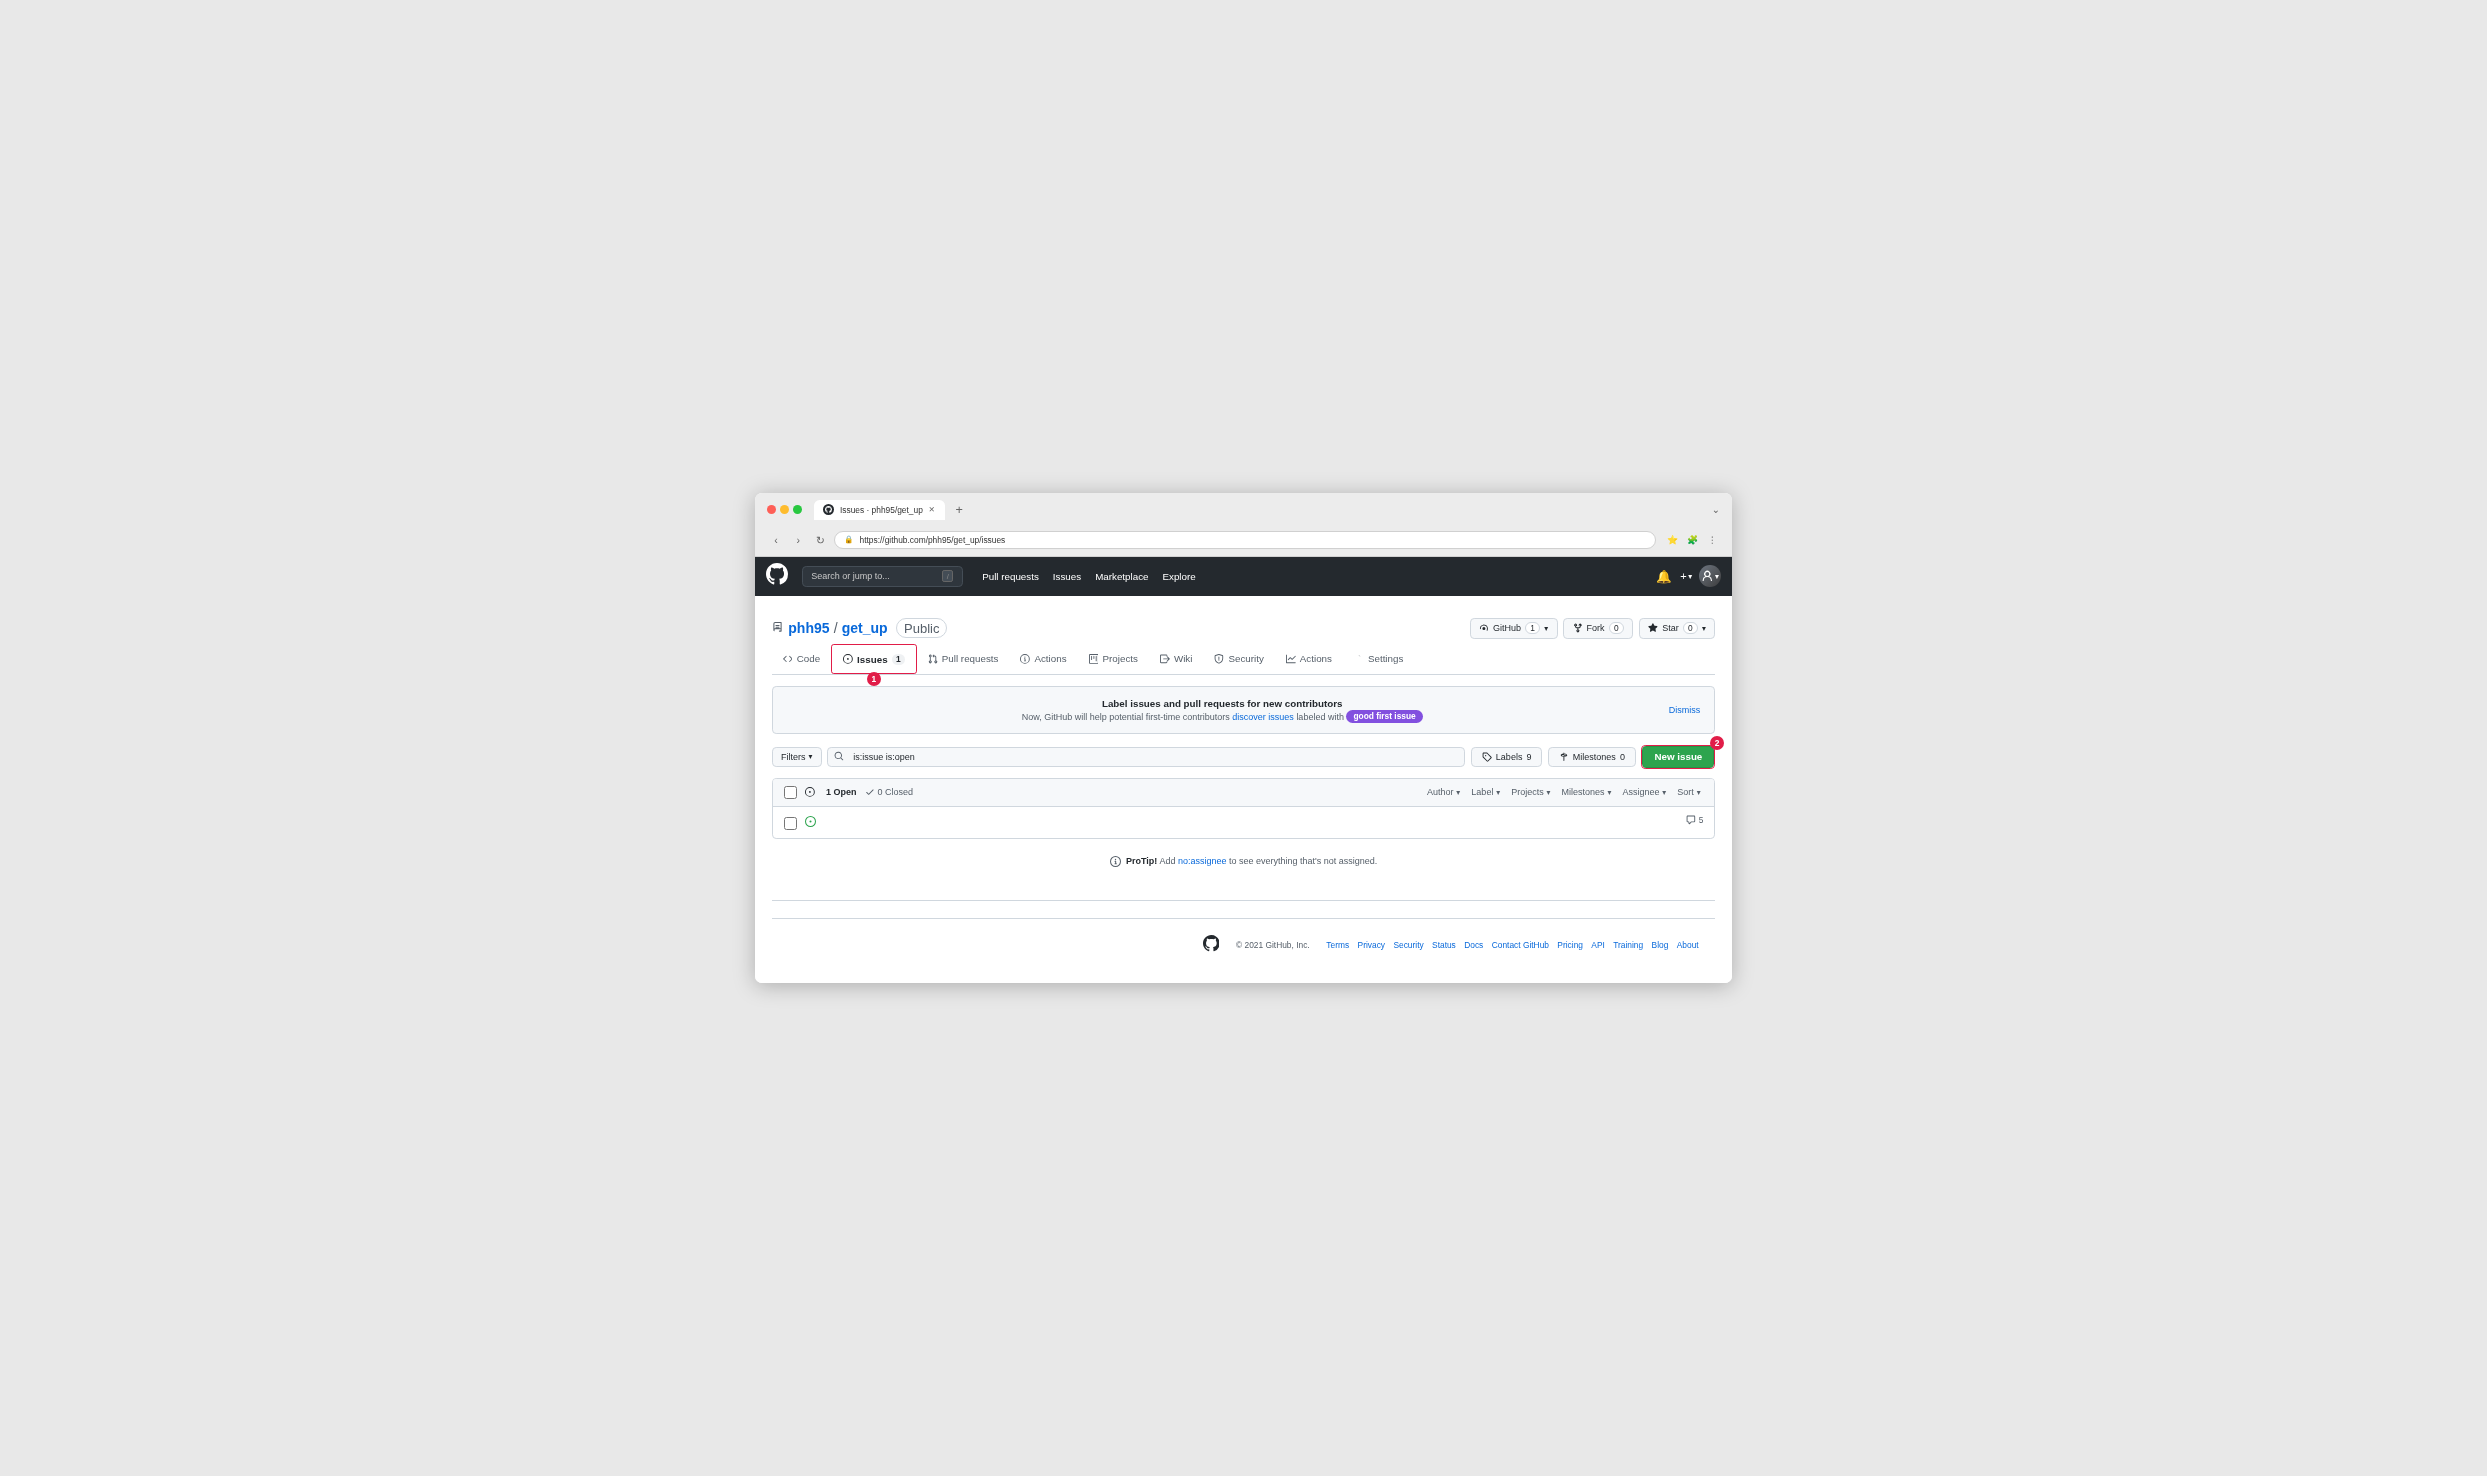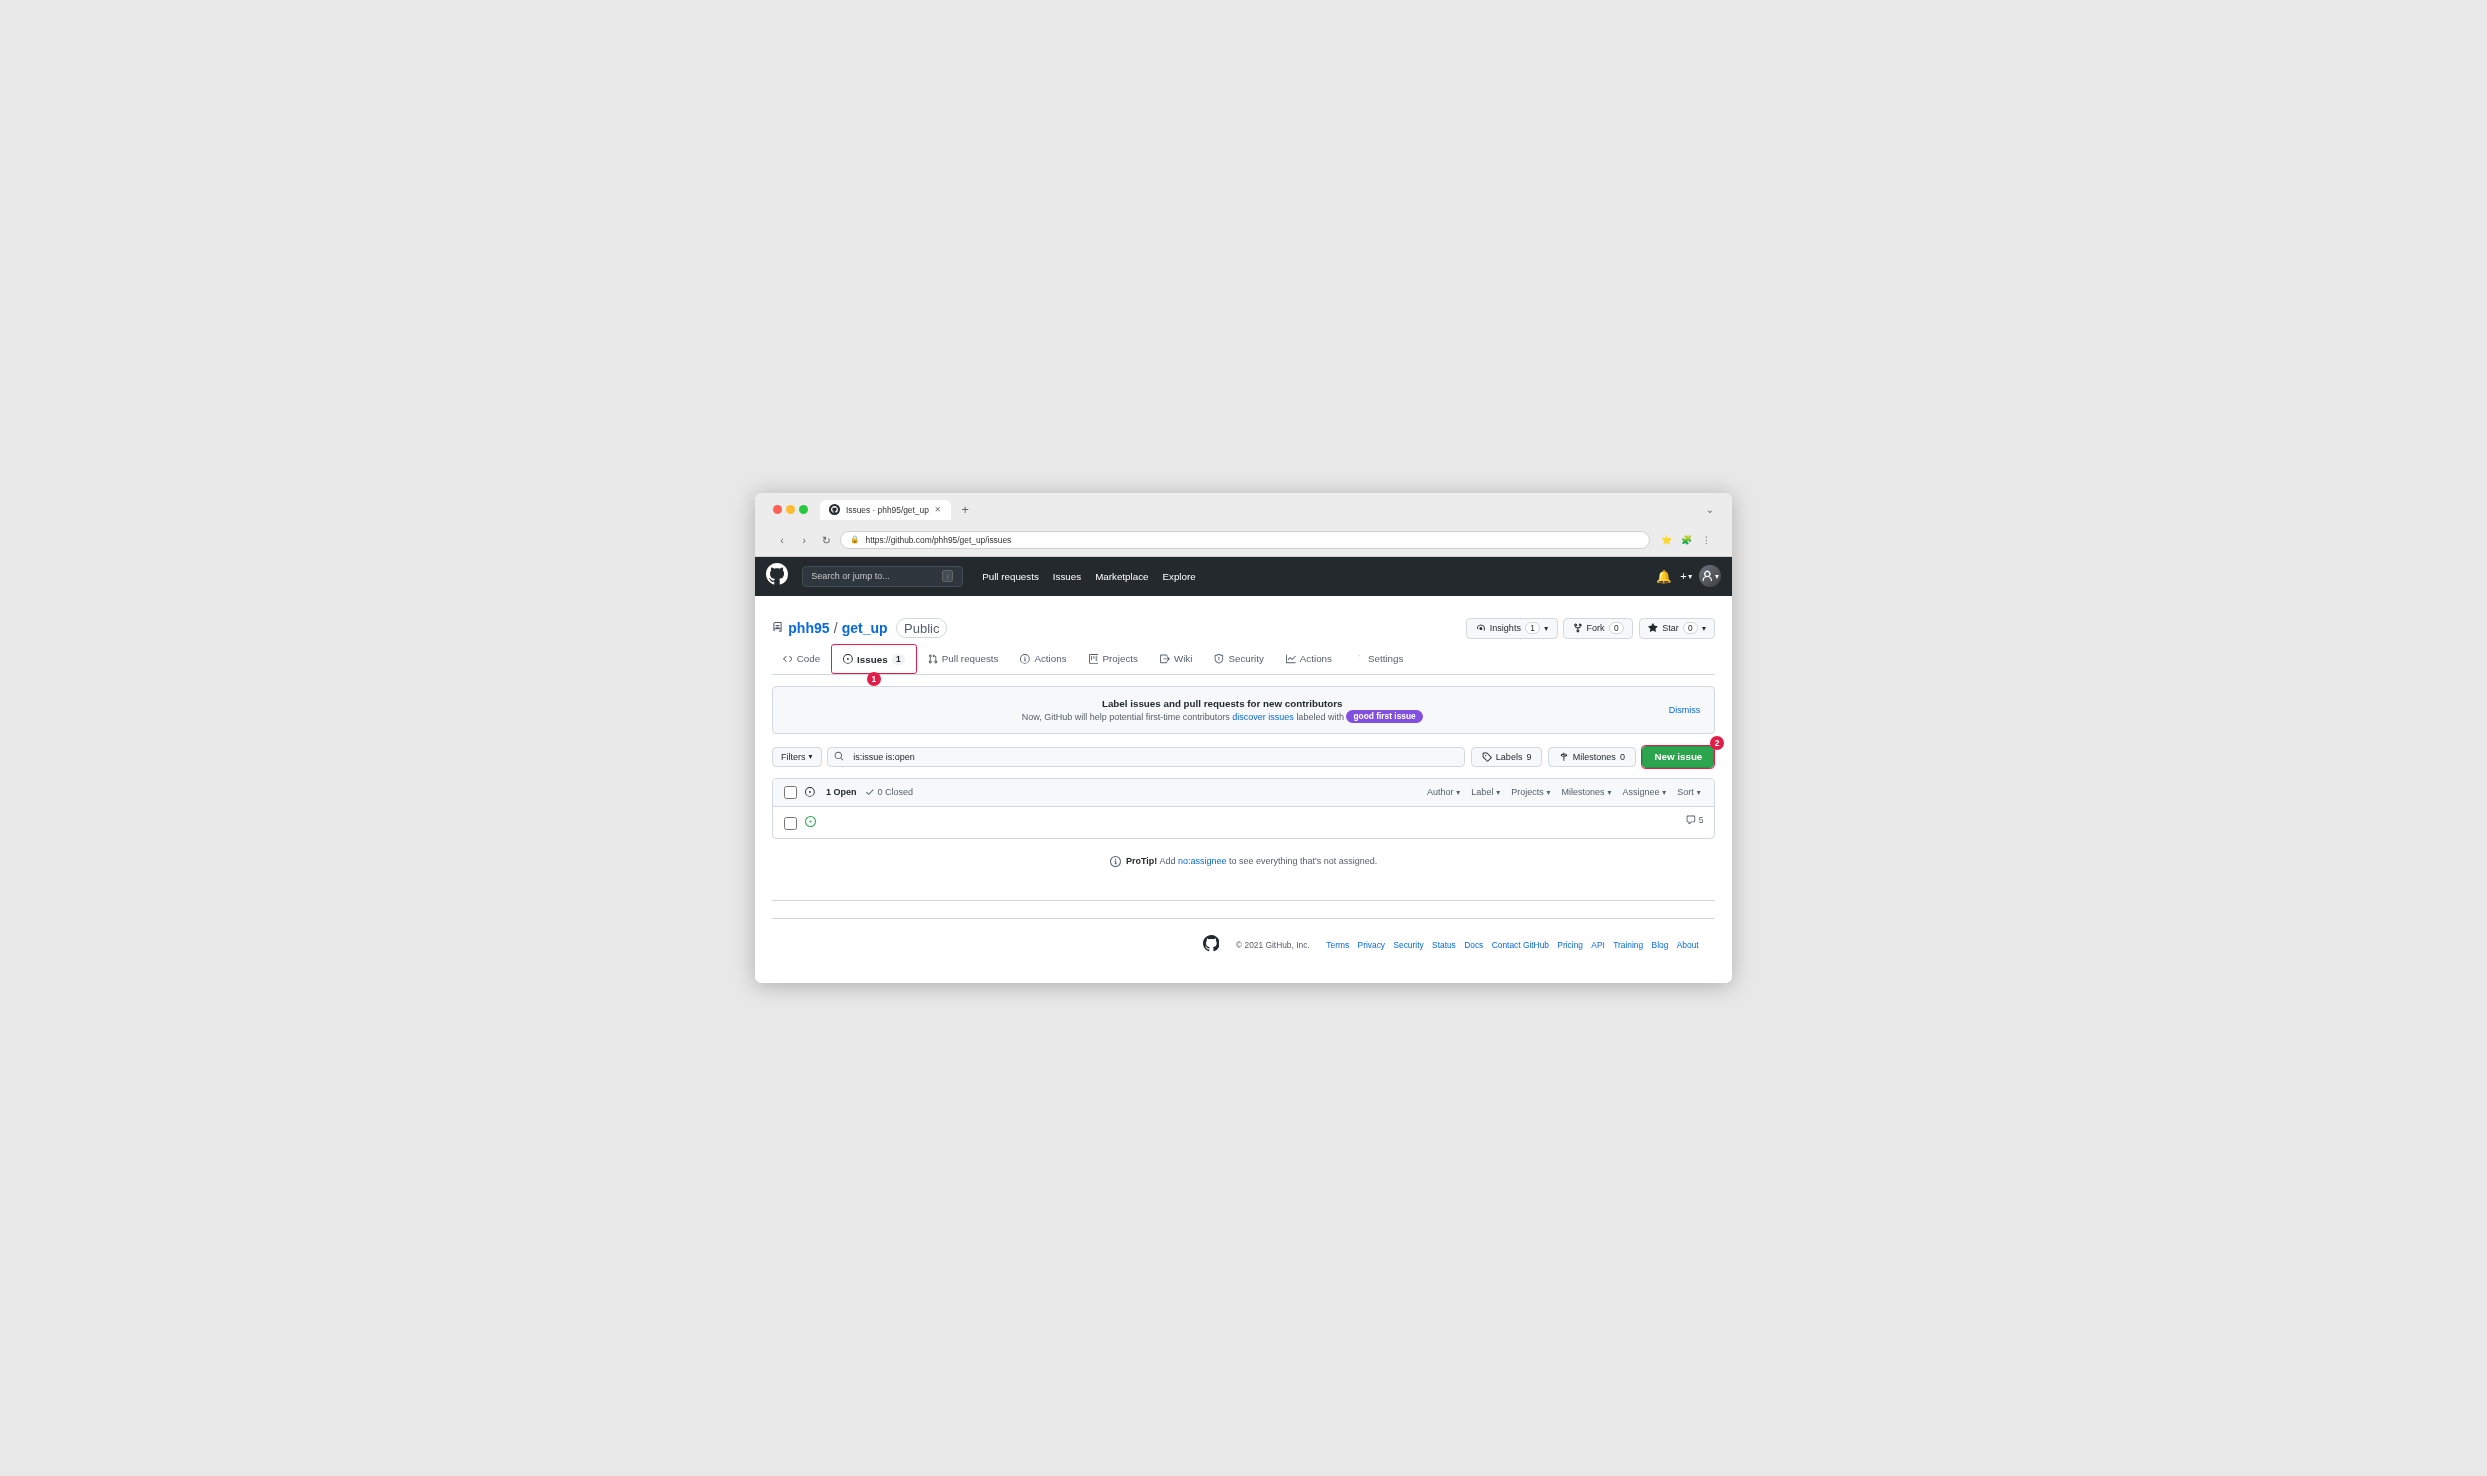--- a/index.html
+++ b/index.html
@@ -16,21 +16,21 @@
     .browser-window {
       width: 977px;
       background: #fff;
       border-radius: 7px;
       box-shadow: 0 2.8px 21px rgba(0,0,0,0.25);
       overflow: hidden;
     }
     
     .browser-chrome {
       background: #ececec;
-      padding: 7px 18px 0;
+      padding: 7px 12px 0;
       border-bottom: 0.7px solid #d0d0d0;
     }
     .browser-titlebar {
       display: flex;
       align-items: center;
       gap: 5.6px;
       margin-bottom: 5.6px;
     }
     .traffic-lights {
       display: flex;
@@ -636,21 +636,21 @@
         <a class="repo-owner">phh95</a>
         <span class="repo-slash">/</span>
         <a class="repo-name">get_up</a>
         <span class="repo-badge">Public</span>
       </div>
       <div class="repo-actions">
         <button class="repo-action-btn">
           <svg width="9.8" height="9.8" viewBox="0 0 16 16" fill="currentColor">
               <path d="M8 2a.75.75 0 01.75.75v.268A6.52 6.52 0 0114.5 9c0 1.07-.2 2.1-.567 3.048a.75.75 0 11-1.401-.546A5.02 5.02 0 0013 9a5 5 0 10-9.975.384.75.75 0 01-1.5-.034A6.521 6.521 0 017.25 3.018V2.75A.75.75 0 018 2zm0 4.5a2.5 2.5 0 100 5 2.5 2.5 0 000-5z"></path>
             </svg>
-          <span>Insights</span>
+          <span>GitHub</span>
           <span class="repo-action-count">1</span>
           <span class="chevron">▾</span>
         </button>
         <button class="repo-action-btn">
           <svg width="9.8" height="9.8" viewBox="0 0 16 16" fill="currentColor">
               <path fill-rule="evenodd" d="M5 3.25a.75.75 0 11-1.5 0 .75.75 0 011.5 0zm0 2.122a2.25 2.25 0 10-1.5 0v.878A2.25 2.25 0 005.75 8.5h1.5v2.128a2.251 2.251 0 101.5 0V8.5h1.5a2.25 2.25 0 002.25-2.25v-.878a2.25 2.25 0 10-1.5 0v.878a.75.75 0 01-.75.75h-4.5A.75.75 0 015 6.25v-.878zm3.75 7.378a.75.75 0 11-1.5 0 .75.75 0 011.5 0zm3-8.75a.75.75 0 11-1.5 0 .75.75 0 011.5 0z"></path>
             </svg>
           <span>Fork</span>
           <span class="repo-action-count">0</span>
         </button>

